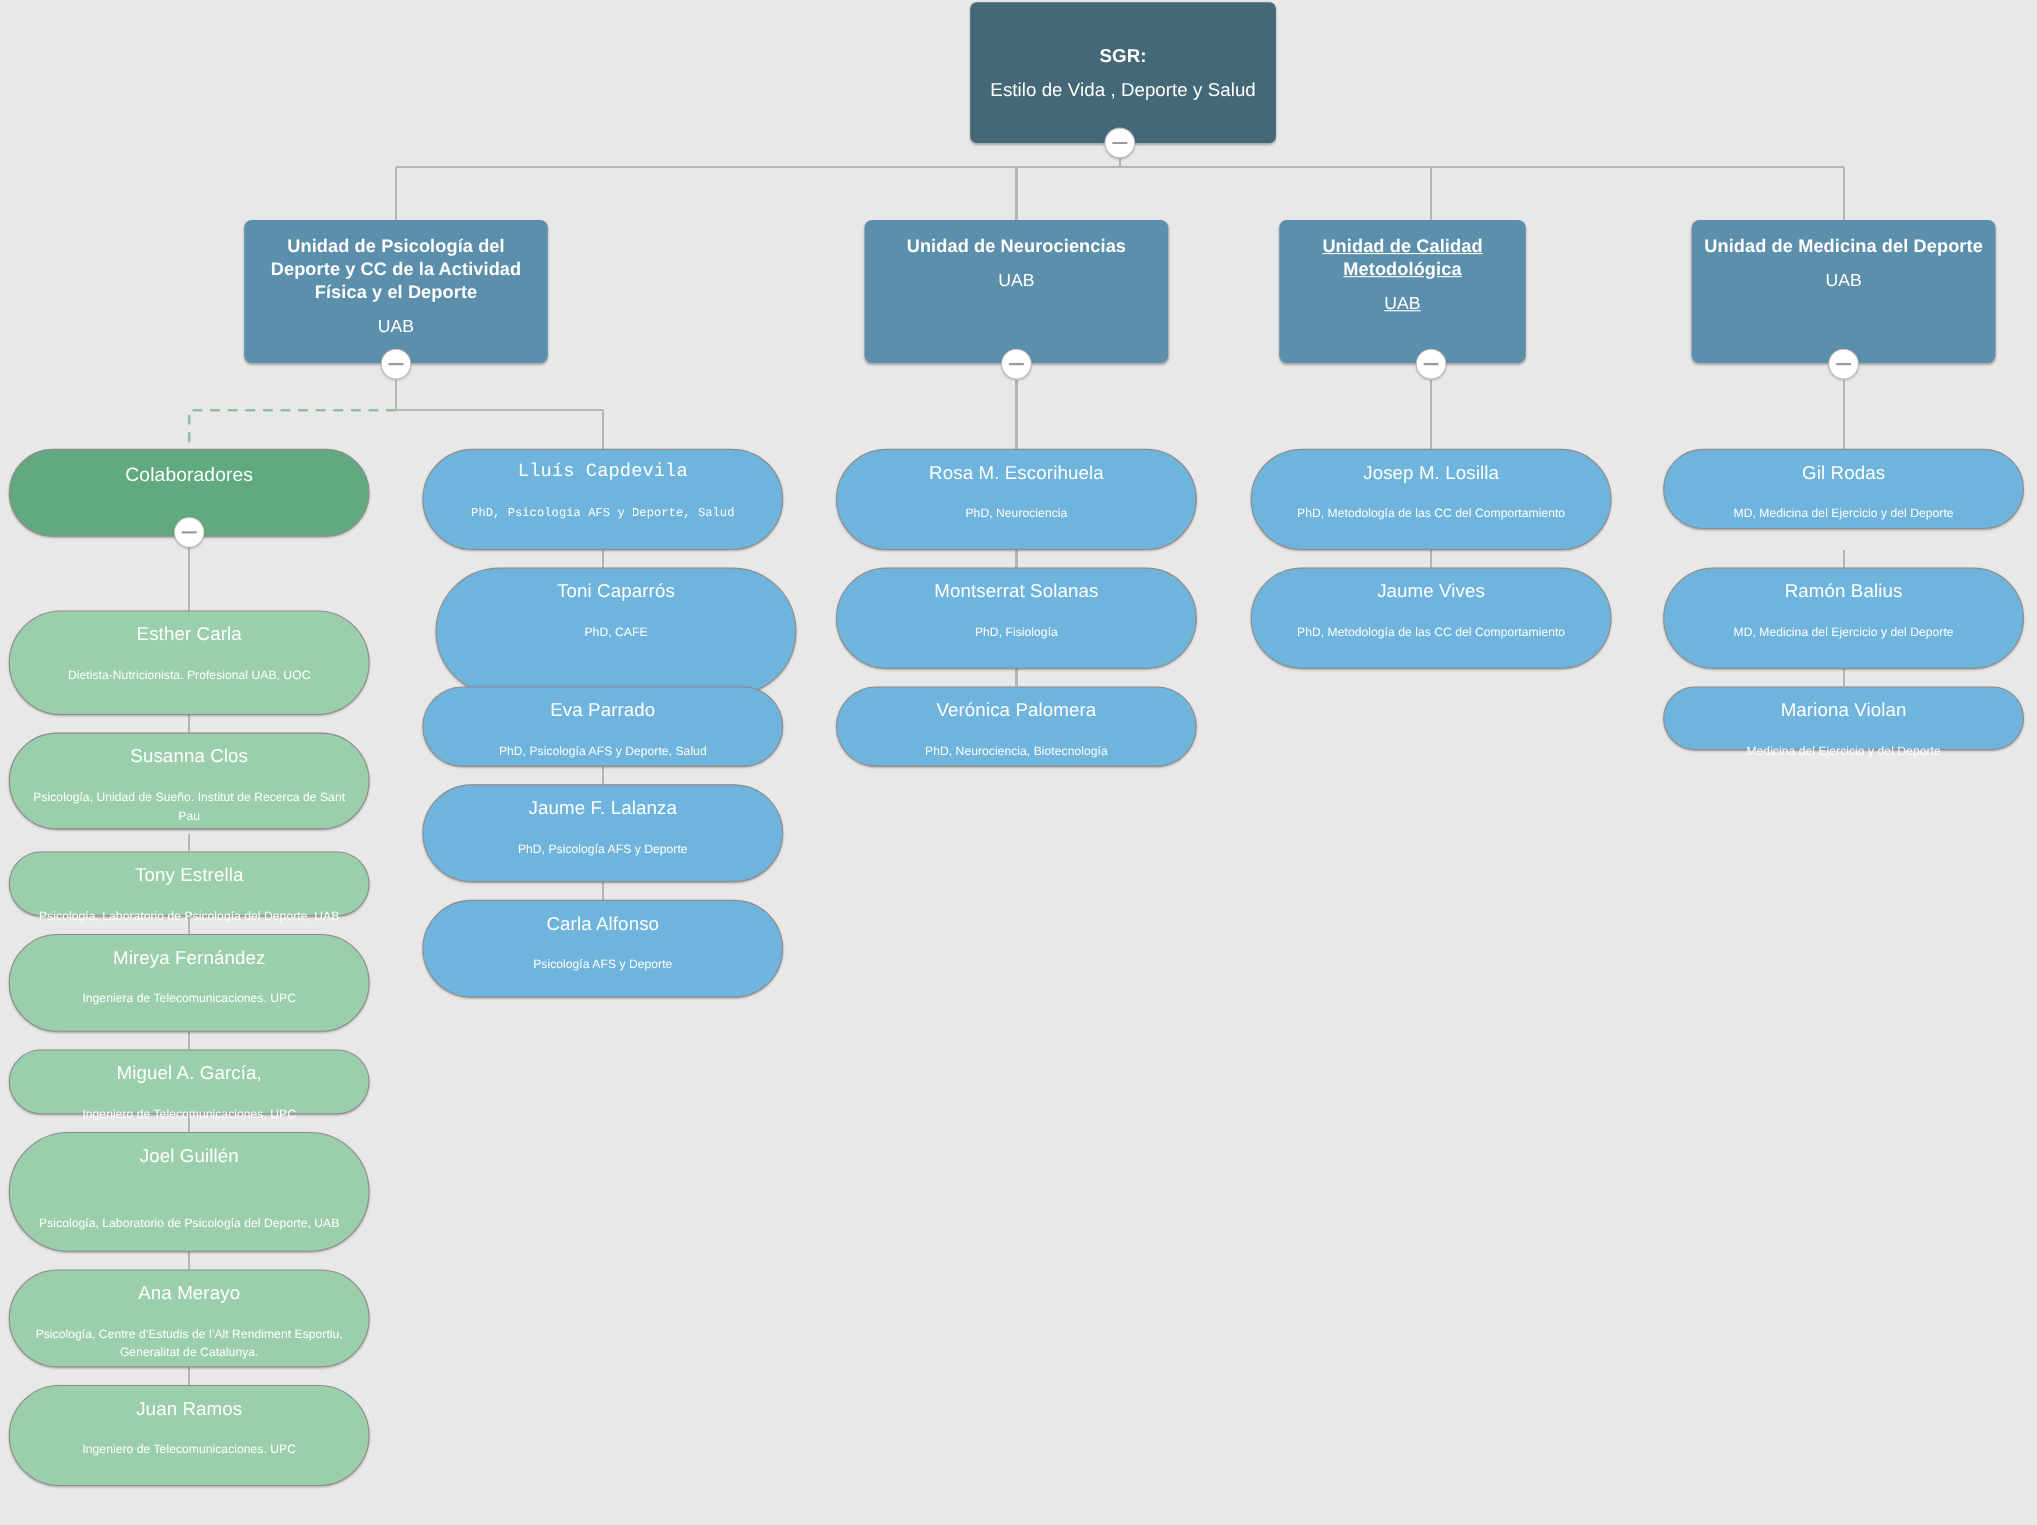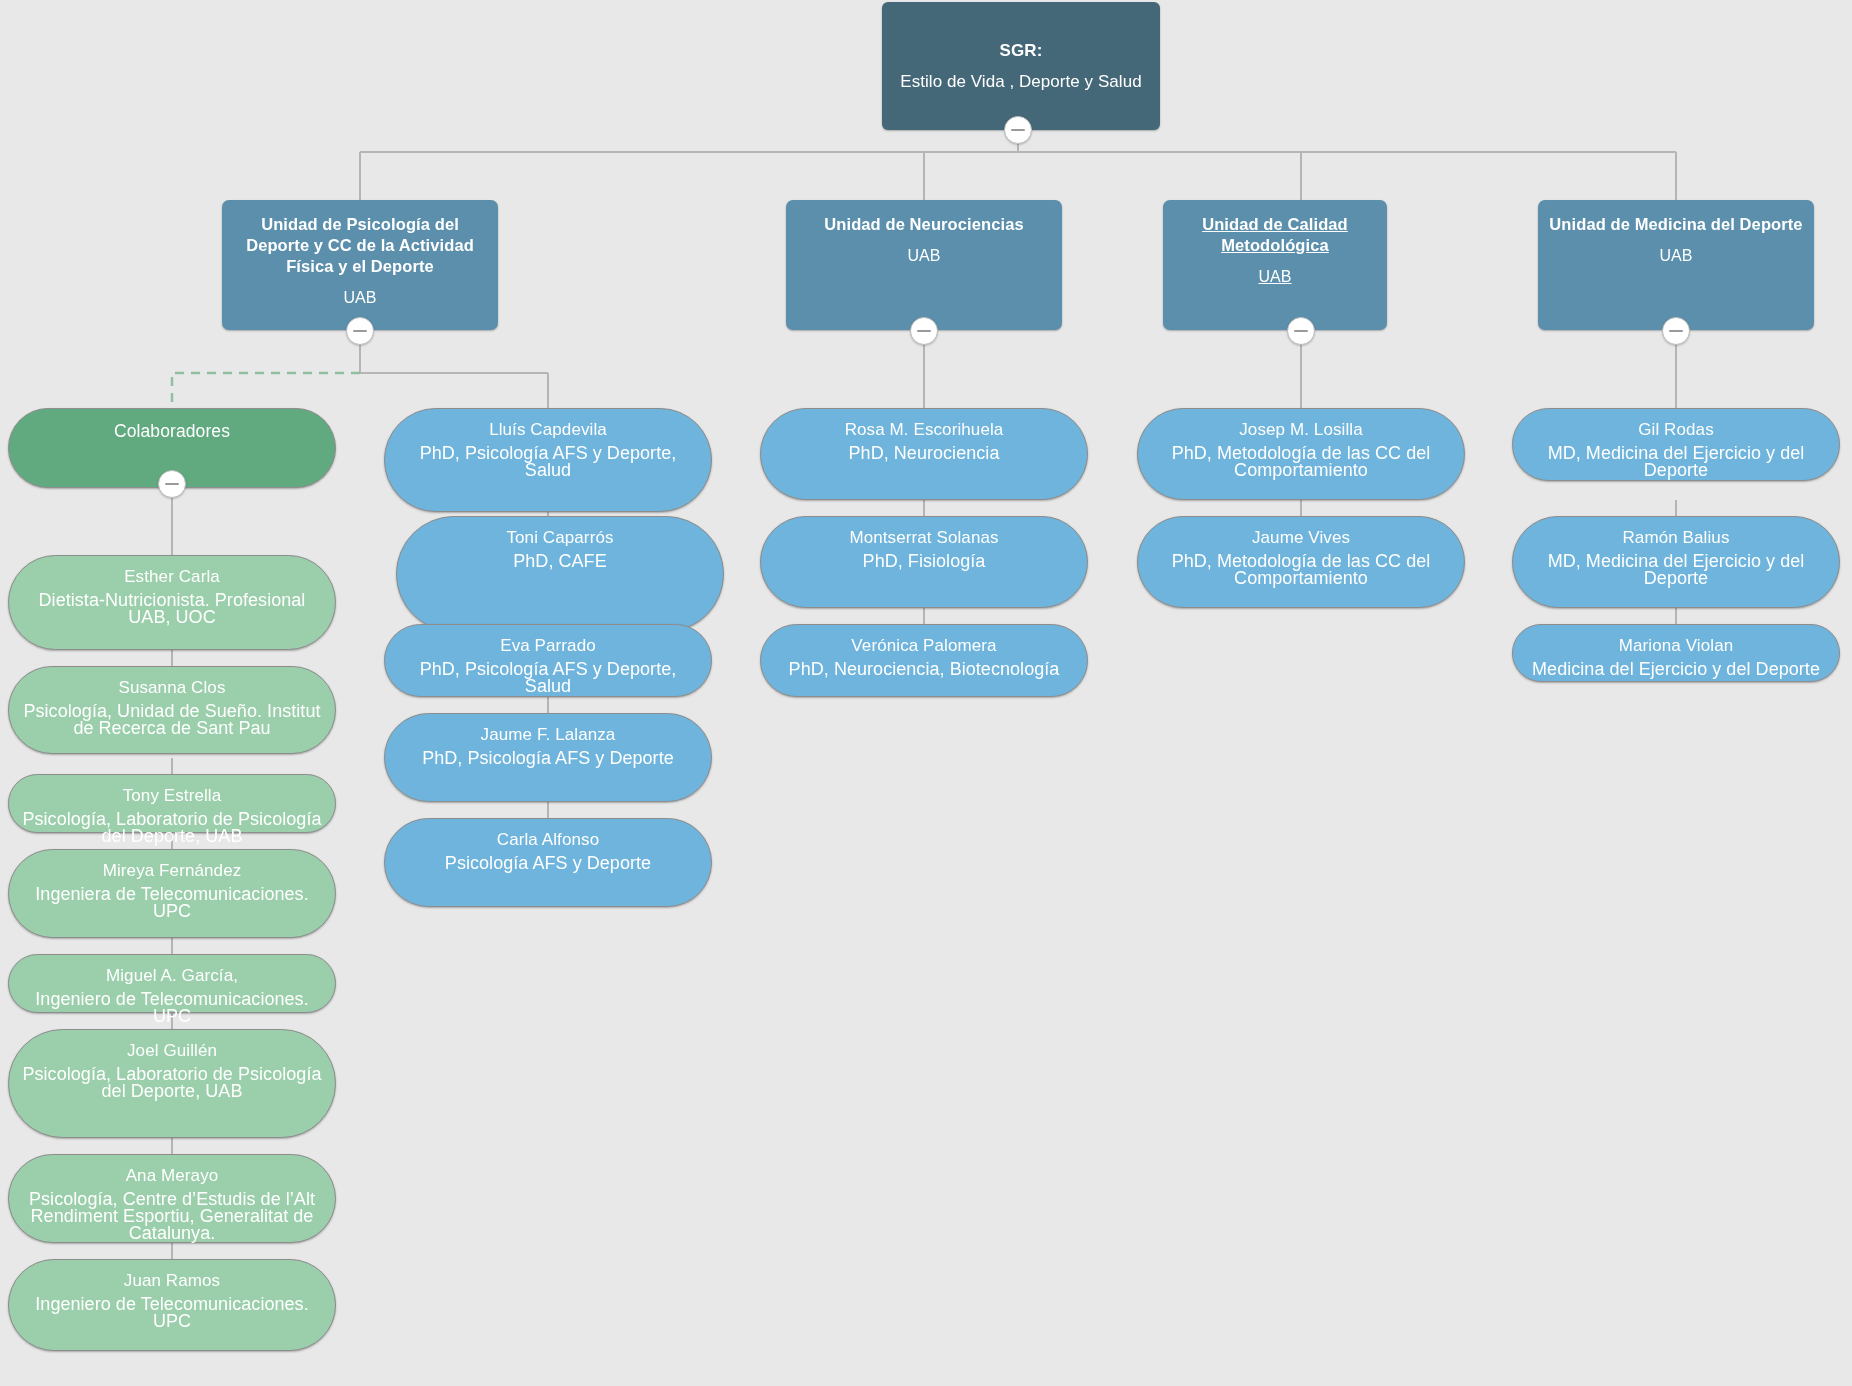--- a/index.html
+++ b/index.html
@@ -42,24 +42,24 @@
     box-shadow: 0 1px 2px rgba(0,0,0,0.28);
   }
 
   .node .title {
     font-size: 17px;
     line-height: 22px;
     font-weight: 400;
     letter-spacing: .1px;
   }
   .node .subtitle {
-    font-size: 18px;
+    font-size: 11px;
     line-height: 17px;
     font-weight: 400;
-    margin-top: 4px;
+    margin-top: 18px;
     letter-spacing: .05px;
   }
 
   
   .node.root {
     background: #456878;
     border-radius: 6px;
     justify-content: center;
     padding: 0 18px;
   }
@@ -252,34 +252,34 @@
     <div class="subtitle">Psicología, Laboratorio de Psicología del Deporte, UAB</div>
   </div>
   <div class="node collab" style="left:8px; top:849px; width:328px; height:89px;">
     <div class="title">Mireya Fernández</div>
     <div class="subtitle">Ingeniera de Telecomunicaciones. UPC</div>
   </div>
   <div class="node collab" style="left:8px; top:954px; width:328px; height:59px;">
     <div class="title">Miguel A. García,</div>
     <div class="subtitle">Ingeniero de Telecomunicaciones. UPC</div>
   </div>
-  <div class="node collab" style="left:8px; top:1029px; width:328px; height:109px;">
+  <div class="node collab" style="left:8px; top:1029px; width:328px; height:109px;gap:24px;">
     <div class="title">Joel Guillén</div>
     <div class="subtitle">Psicología, Laboratorio de Psicología del Deporte, UAB</div>
   </div>
   <div class="node collab" style="left:8px; top:1154px; width:328px; height:89px;">
     <div class="title">Ana Merayo</div>
     <div class="subtitle">Psicología, Centre d’Estudis de l’Alt Rendiment Esportiu, Generalitat de Catalunya.</div>
   </div>
   <div class="node collab" style="left:8px; top:1259px; width:328px; height:92px;">
     <div class="title">Juan Ramos</div>
     <div class="subtitle">Ingeniero de Telecomunicaciones. UPC</div>
   </div>
 
-  <div class="node person" style="left:384px; top:408px; width:328px; height:104px;">
+  <div class="node person" style="left:384px; top:408px; width:328px; height:92px;font-family:Liberation Mono, monospace;">
     <div class="title">Lluís Capdevila</div>
     <div class="subtitle">PhD, Psicología AFS y Deporte, Salud</div>
   </div>
   <div class="node person" style="left:396px; top:516px; width:328px; height:116px;">
     <div class="title">Toni Caparrós</div>
     <div class="subtitle">PhD, CAFE</div>
   </div>
   <div class="node person" style="left:384px; top:624px; width:328px; height:73px;">
     <div class="title">Eva Parrado</div>
     <div class="subtitle">PhD, Psicología AFS y Deporte, Salud</div>

